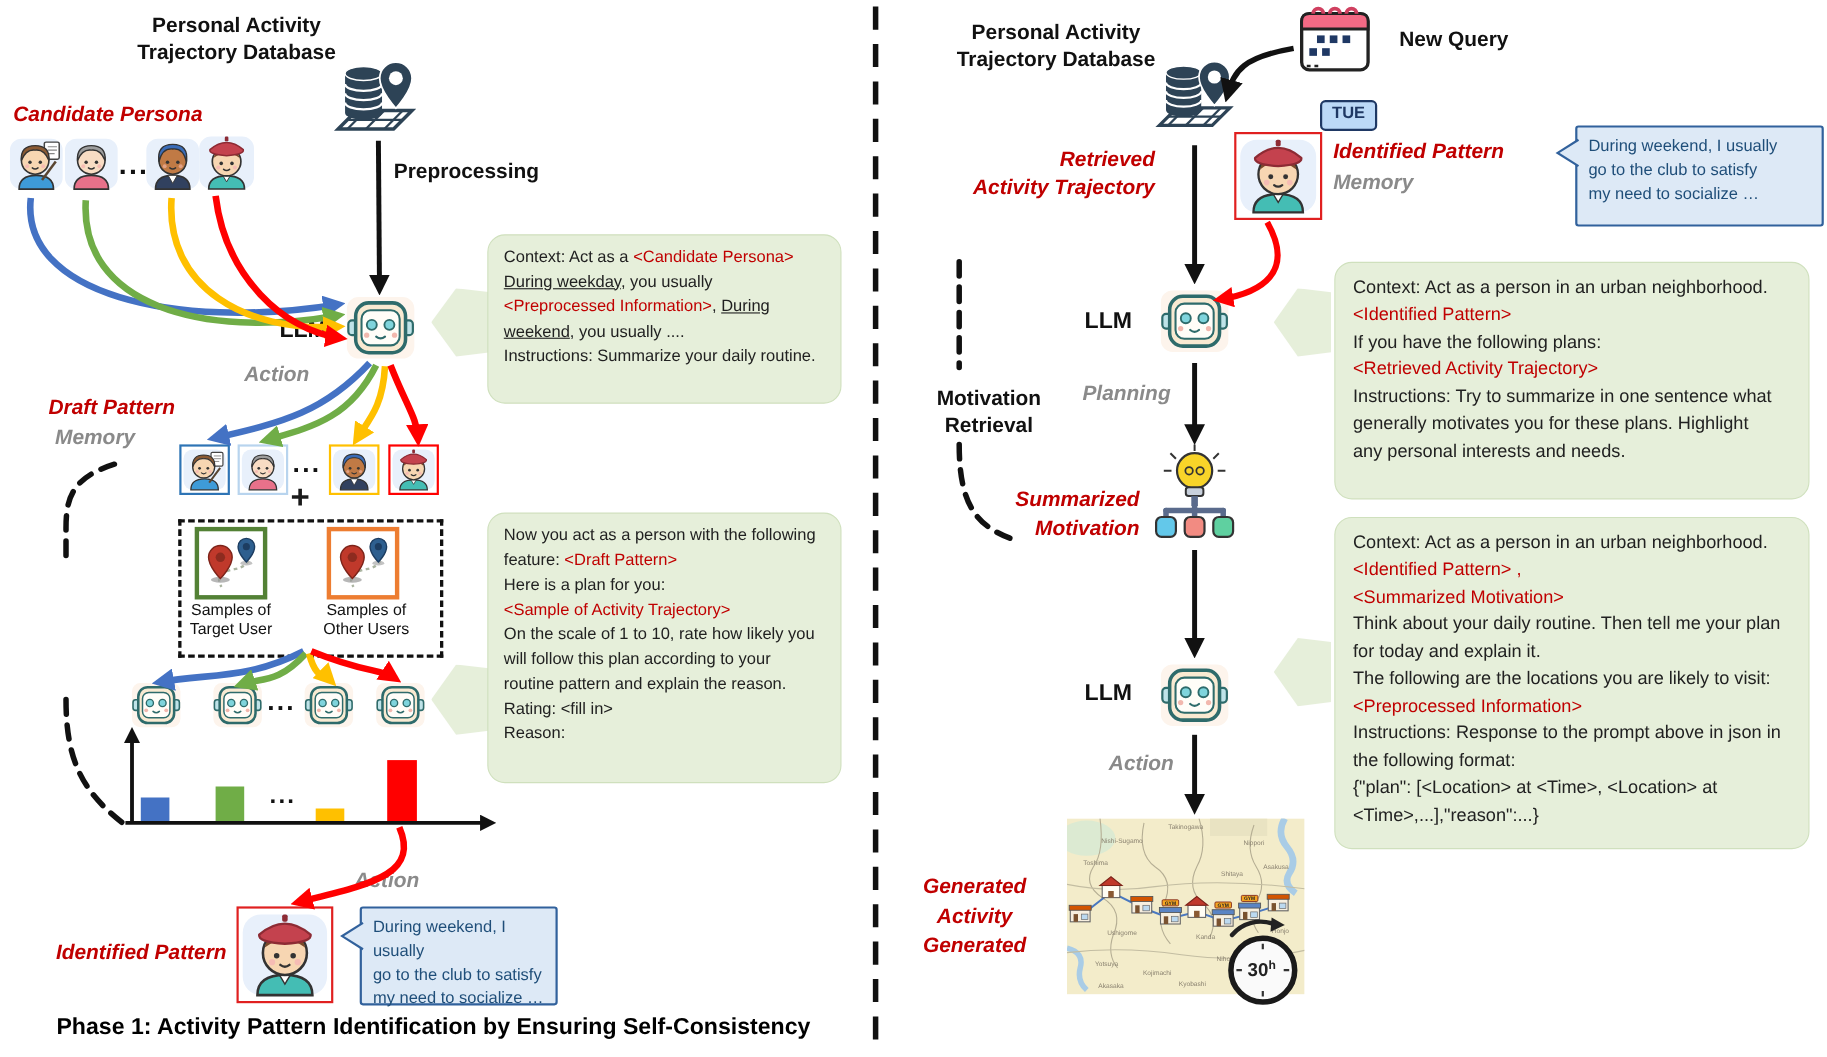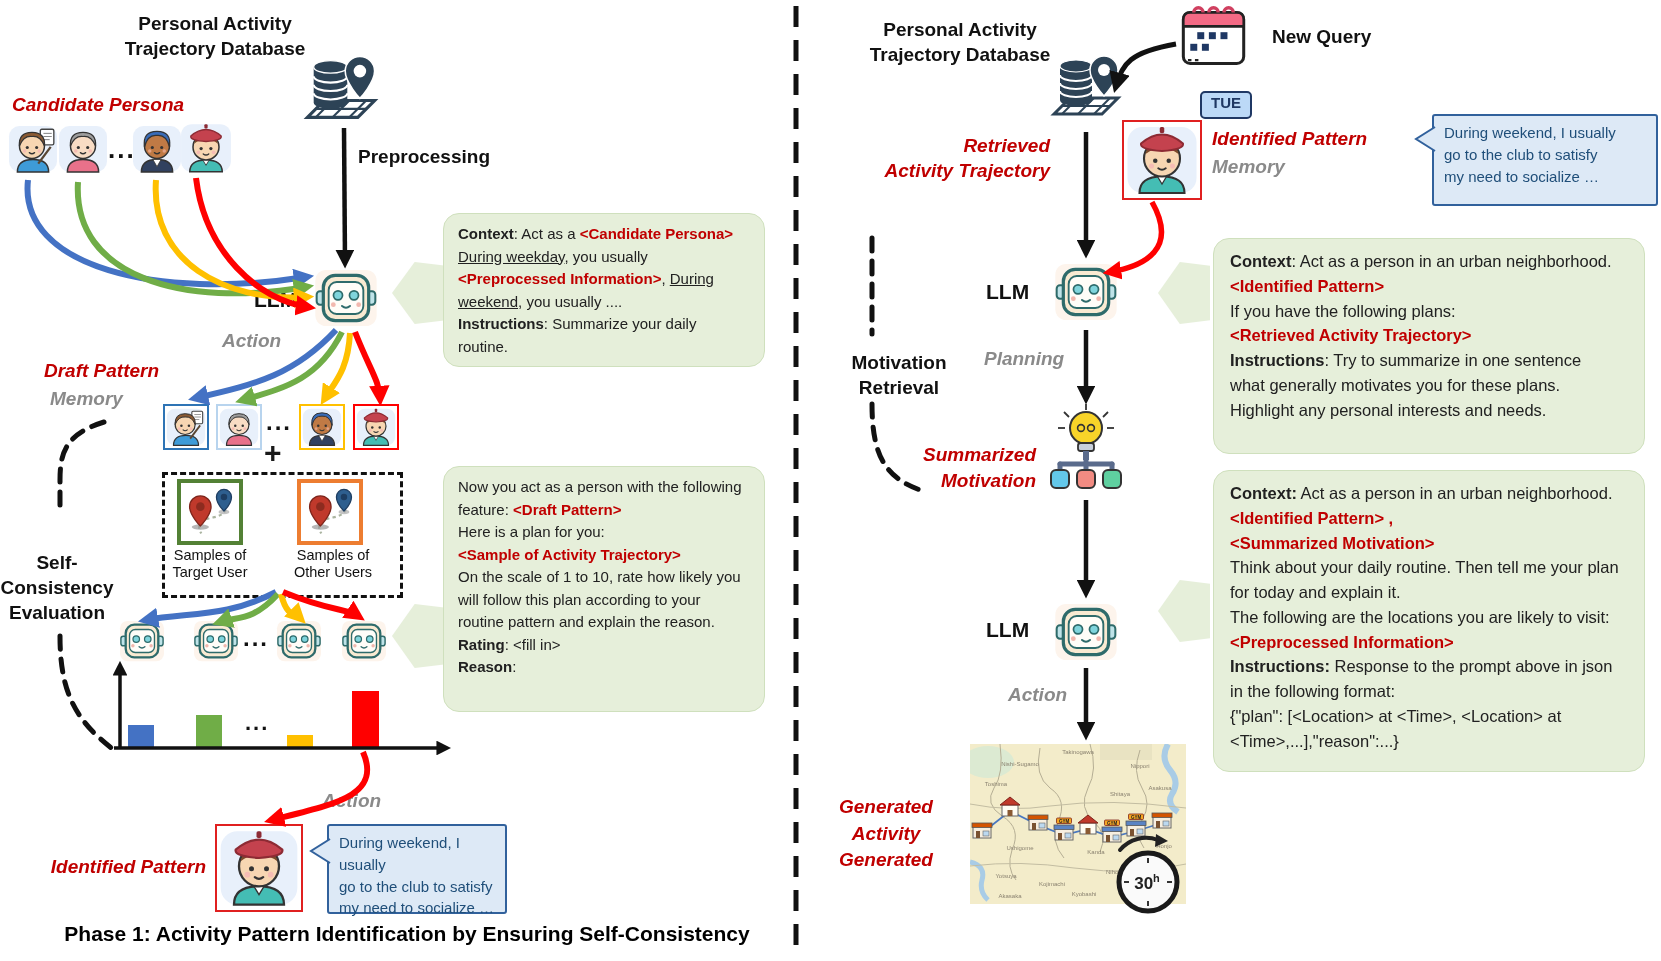--- a/index.html
+++ b/index.html
@@ -11,22 +11,22 @@
   .lbl-red{font-weight:700;font-style:italic;font-size:19px;color:#C00000;}
   .lbl-gray{font-weight:700;font-style:italic;font-size:19px;color:#8a8a8a;}
   .caption{font-weight:700;font-size:21px;color:#000;text-align:center;z-index:4;}
   .dots{font-weight:800;color:#111;letter-spacing:2px;z-index:2;}
   .callout{background:#E6EFDA;border:1px solid #cfe0bd;border-radius:16px;z-index:4;
            font-size:15px;line-height:1.5;color:#212121;padding:9px 14px;box-sizing:border-box;}
   .callout.big{font-size:16.5px;line-height:1.5;padding:10px 24px 10px 16px;}
   .pointer{background:#E6EFDA;z-index:4;
            clip-path:polygon(0 50%,42% 0,100% 6%,100% 94%,42% 100%);
            filter:drop-shadow(2px 3px 0 rgba(150,160,140,.55));}
-  .sb{font-weight:700;}
-  .sr{font-weight:700;color:#C00000;}
+  .sb{font-weight:400;}
+  .sr{font-weight:400;color:#C00000;}
   .su{text-decoration:underline;}
   .bubble{background:#DDE9F6;border:2px solid #31619C;border-radius:3px;color:#1F4E79;
           font-size:15px;line-height:1.45;padding:6px 10px;box-sizing:border-box;z-index:5;}
   .tail{position:absolute;overflow:visible;z-index:6;}
   .avatar{z-index:2;}
   .avatar svg{display:block;width:100%;height:100%;}
   .pframe{background:#fff;border:2.5px solid #e02020;box-sizing:border-box;padding:2px;z-index:2;}
   .draft-slot{background:#fff;border:2.5px solid #888;box-sizing:border-box;padding:1px;z-index:2;}
   .sample{background:#fff;border:4px solid #538135;box-sizing:border-box;z-index:2;}
   .sample svg{display:block;width:100%;height:100%;}
@@ -315,25 +315,20 @@
   </div>
   <div class="abs smalllabel" style="left:158px;top:547px;width:104px;">
     <span>Samples of</span><br>
     <span>Target User</span>
   </div>
   <div class="abs smalllabel" style="left:280px;top:547px;width:106px;">
     <span>Samples of</span><br>
     <span>Other Users</span>
   </div>
 
-  <div class="abs lbl-bold" style="left:0;top:550px;width:114px;text-align:center;line-height:1.32;">
-    <span>Self-</span><br>
-    <span>Consistency</span><br>
-    <span>Evaluation</span>
-  </div>
 
   <div class="abs avatar" style="left:119px;top:618px;width:46px;height:46px;">
       <svg viewBox="0 0 48 48">
         <rect x="1" y="3" width="46" height="42" rx="8" fill="#fdf4ec"></rect>
         <rect x="2" y="19" width="6" height="10" rx="2.5" fill="#bfe3e8" stroke="#2e6b6b" stroke-width="1.5"></rect>
         <rect x="40" y="19" width="6" height="10" rx="2.5" fill="#bfe3e8" stroke="#2e6b6b" stroke-width="1.5"></rect>
         <rect x="7" y="7" width="34" height="34" rx="9" fill="#f9ead2" stroke="#2e6b6b" stroke-width="2.4"></rect>
         <rect x="11" y="12" width="26" height="24" rx="6" fill="#fffdf8" stroke="#2e6b6b" stroke-width="1.4"></rect>
         <circle cx="18" cy="22" r="3.4" fill="#7fd4dc" stroke="#2e6b6b" stroke-width="1.3"></circle>
         <circle cx="30" cy="22" r="3.4" fill="#7fd4dc" stroke="#2e6b6b" stroke-width="1.3"></circle>
@@ -415,21 +410,21 @@
 
   <div class="abs bubble" style="left:327px;top:824px;width:180px;height:90px;">
     <svg class="tail" style="left:-19px;top:12px;" width="22" height="26">
       <path d="M20 1 L1 13 L20 25" fill="#DDE9F6" stroke="#31619C" stroke-width="2"></path>
     </svg>
     <span>During weekend, I usually</span><br>
     <span>go to the club to satisfy</span><br>
     <span>my need to socialize …</span>
   </div>
 
-  <div class="abs caption" style="left:13px;top:922px;width:788px;text-align:center;">Phase 1: Activity Pattern Identification by Ensuring Self-Consistency</div>
+  <div class="abs caption" style="left:0;top:922px;width:788px;text-align:center;">Phase 1: Activity Pattern Identification by Ensuring Self-Consistency</div>
 
   <div class="abs lbl-bold" style="left:858px;top:18px;width:204px;text-align:center;line-height:1.3;">
     <span>Personal Activity</span><br>
     <span>Trajectory Database</span>
   </div>
   <div class="abs avatar" style="left:1046px;top:48px;width:80px;height:80px;">
       <svg viewBox="0 0 80 80">
         <path d="M8 66 L24 50 L72 50 L56 66 Z" fill="#fff" stroke="#2d4356" stroke-width="3"></path>
         <line x1="16" y1="58" x2="64" y2="58" stroke="#2d4356" stroke-width="2"></line>
         <line x1="32" y1="50" x2="16" y2="66" stroke="#2d4356" stroke-width="2"></line>

